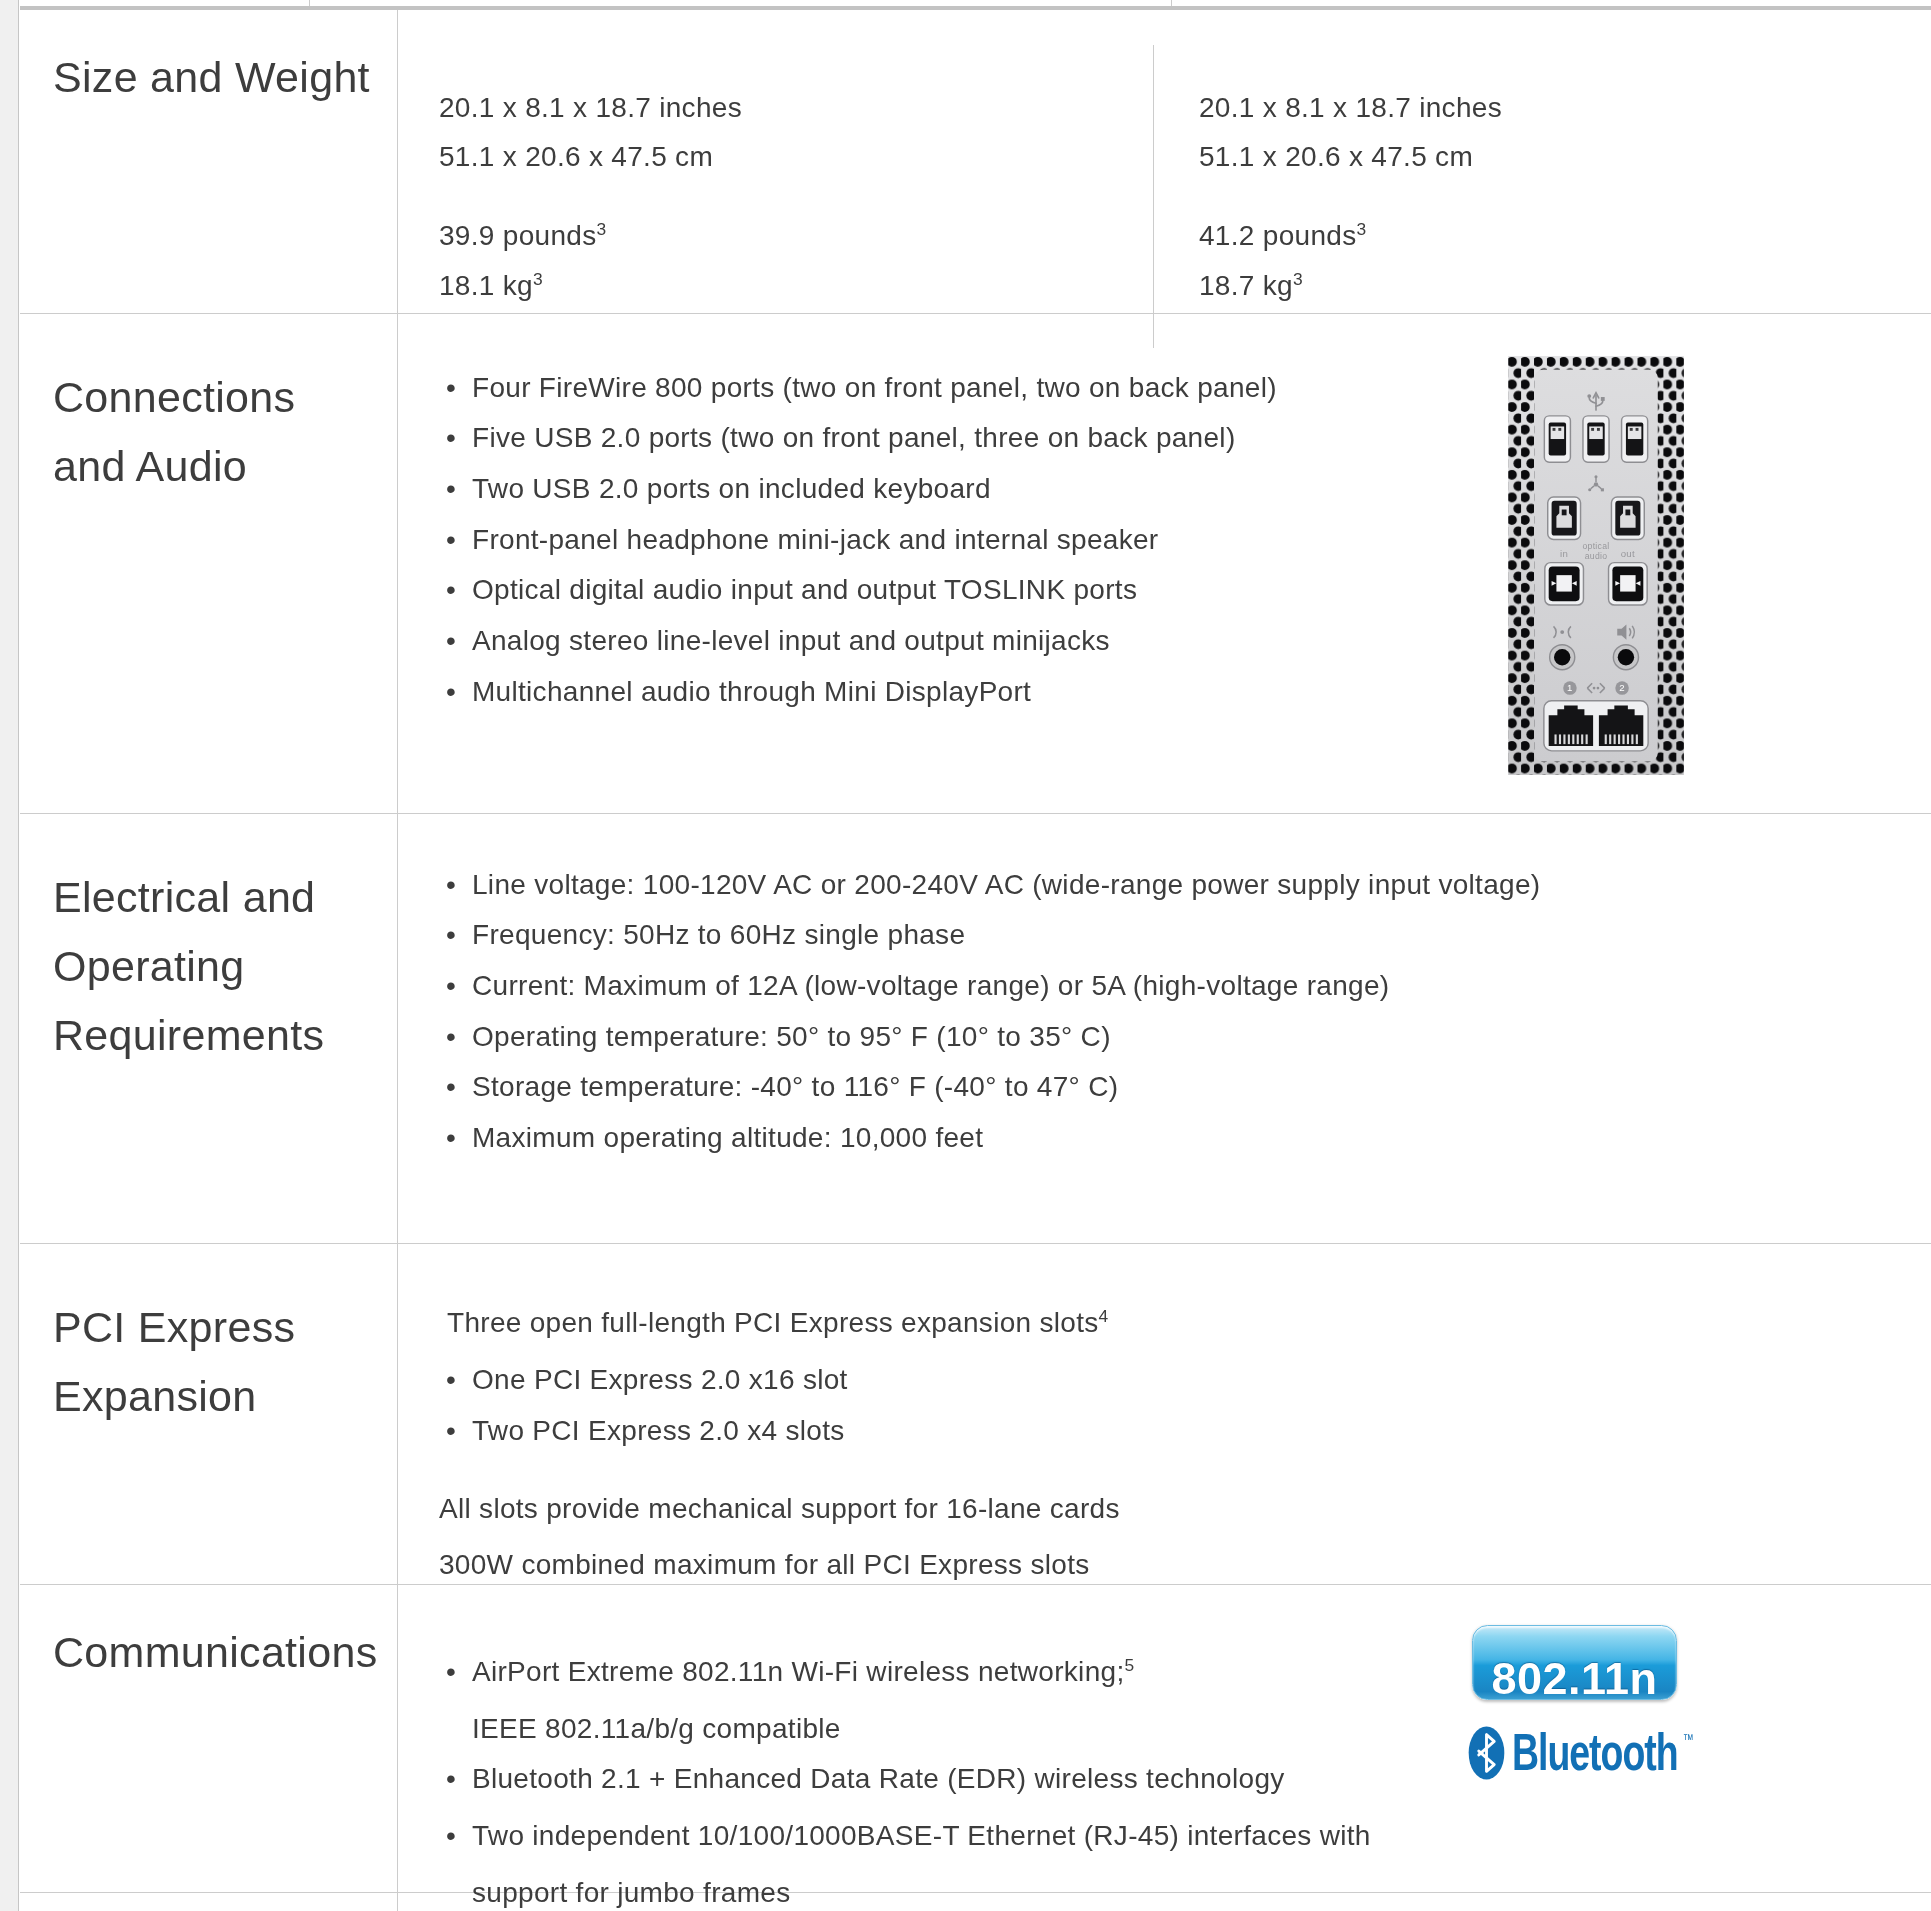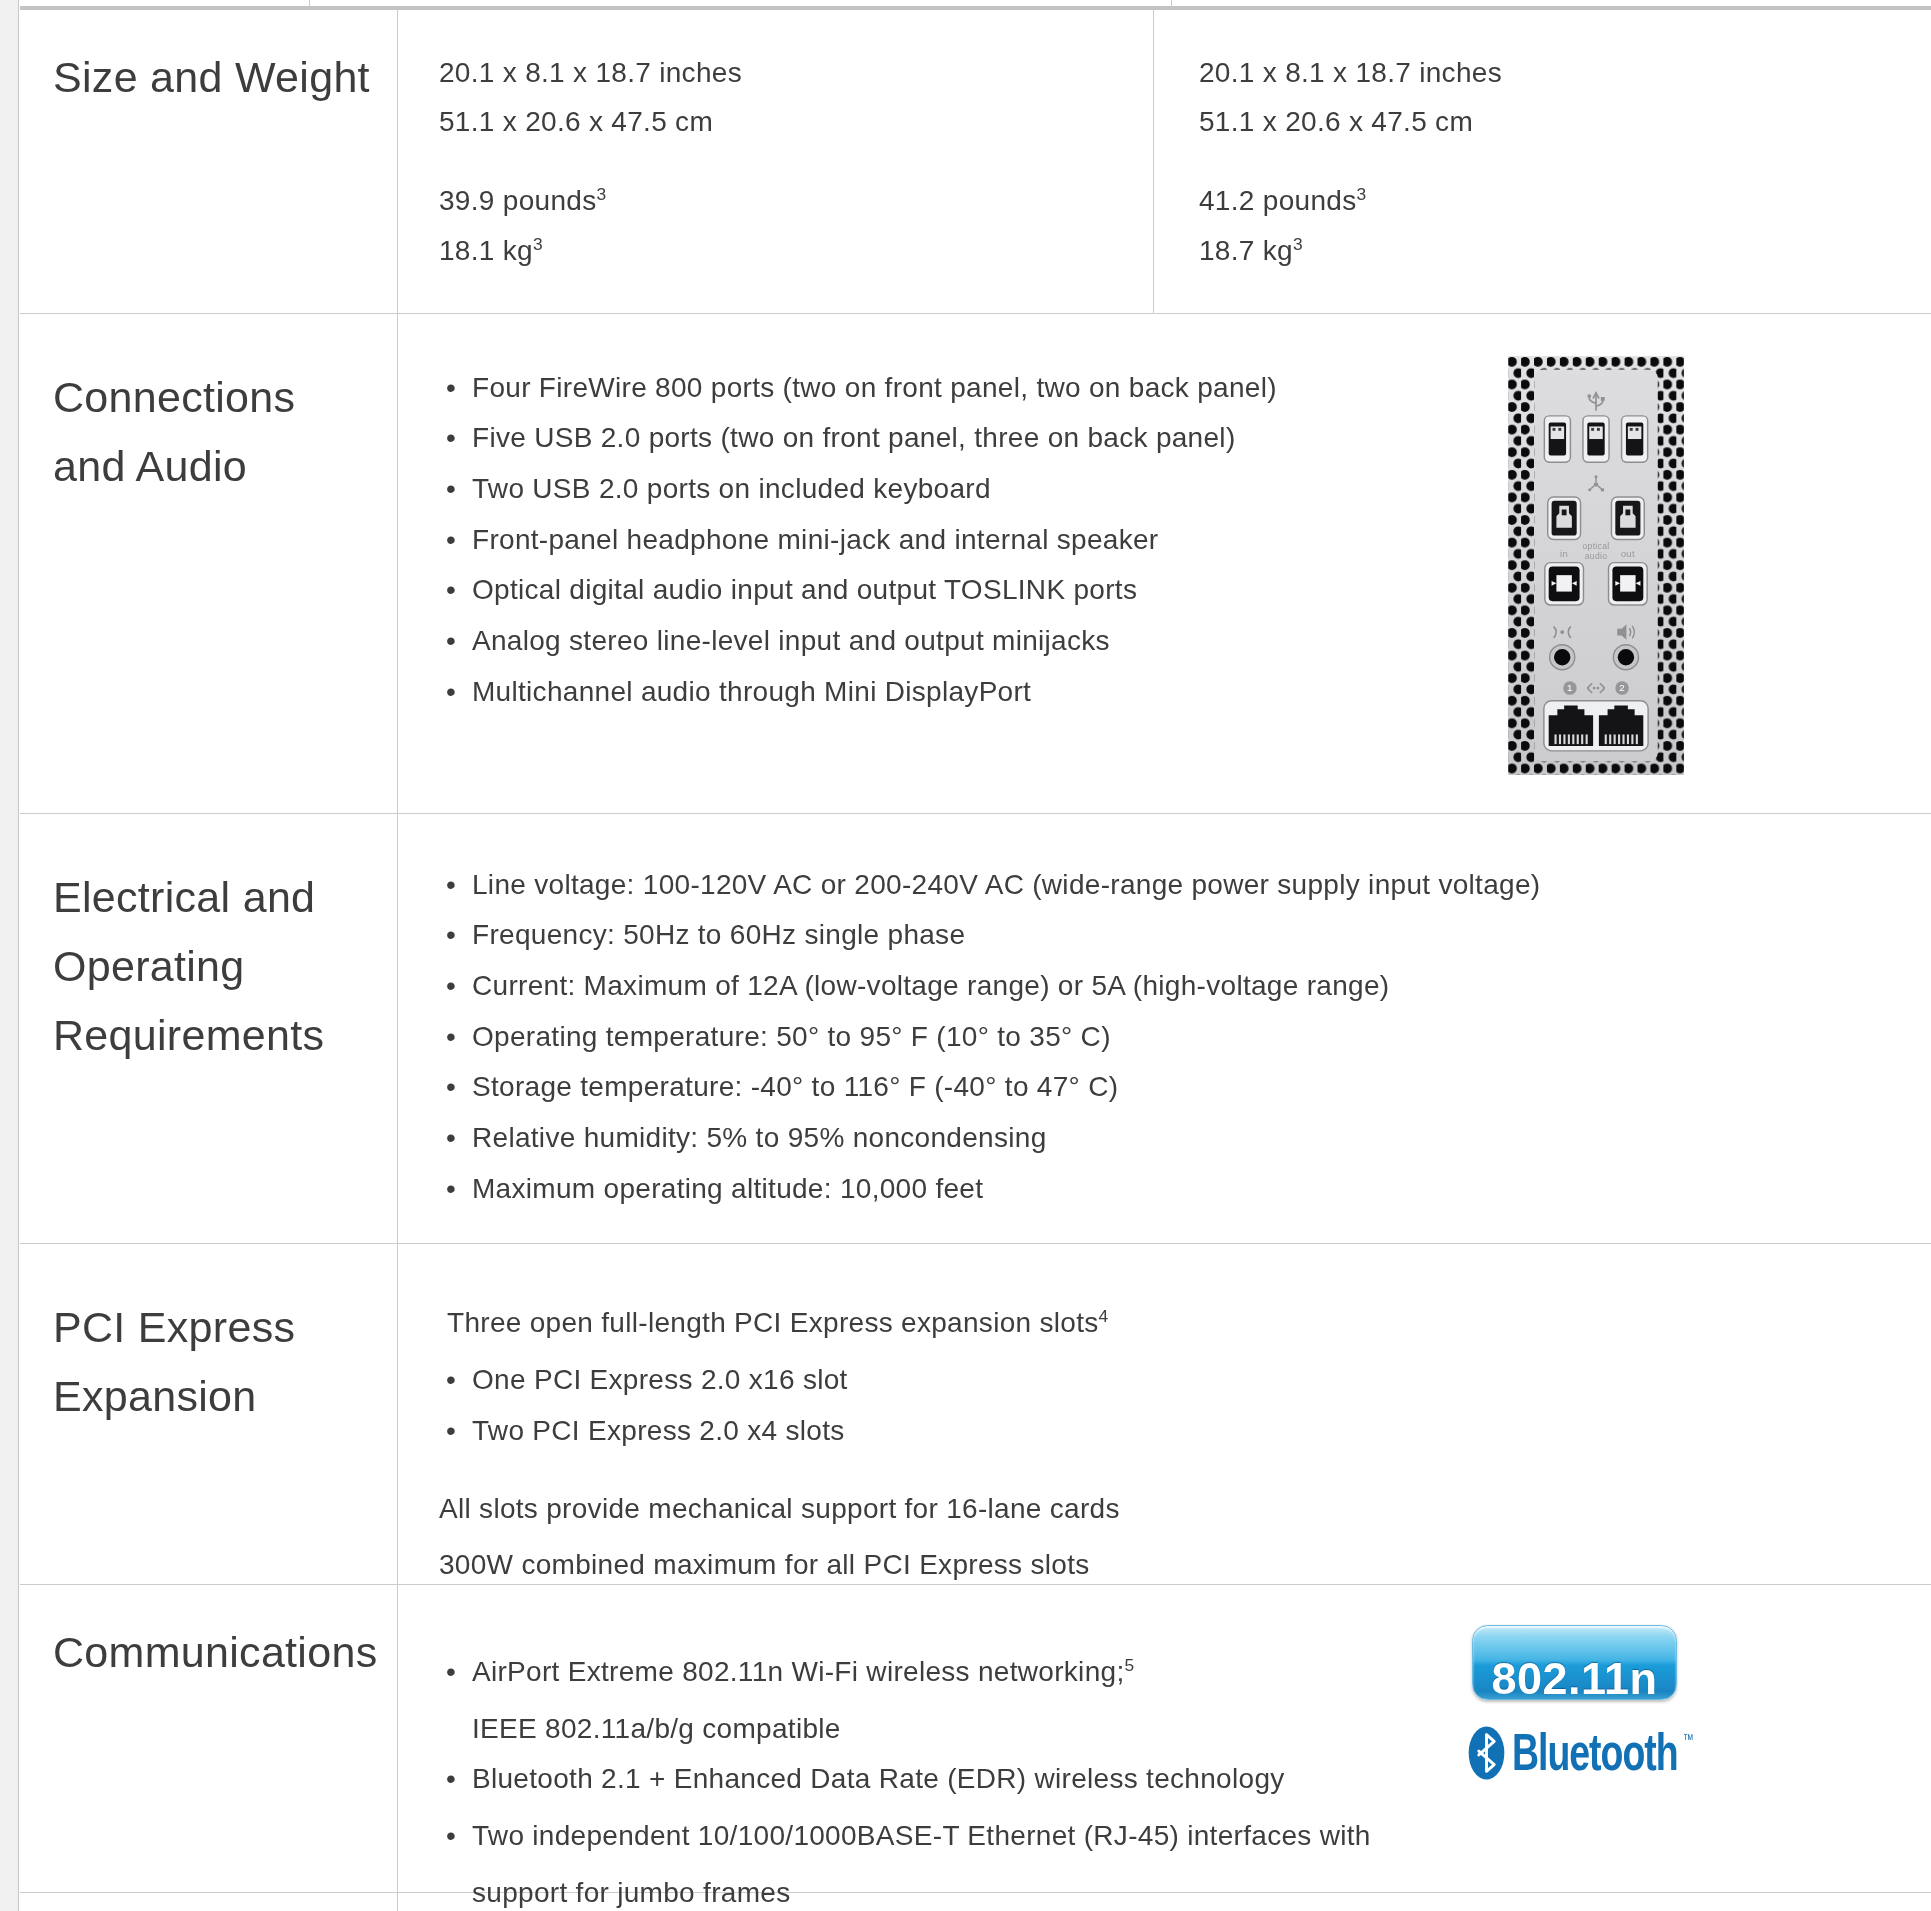--- a/index.html
+++ b/index.html
@@ -20,21 +20,21 @@
     padding:41px 19.3px 0 33px;font-size:43px;line-height:53px;}
   .row-content{flex:1;position:relative;font-size:28px;line-height:41px;}
   .r1{height:304px;}
   .r2{height:500px;}
   .r3{height:430px;}
   .r4{height:341px;}
   .r5{height:308px;}
   .r6{height:19.3px;border-bottom:none;}
   sup{font-size:17.4px;line-height:0;vertical-align:super;letter-spacing:0;}
   
-  .sw-cols{display:flex;height:100%;}
+  .sw-cols{display:flex;height:100%;margin-top:35px;}
   .sw-c1{width:756px;min-width:756px;box-sizing:border-box;border-right:1px solid #cccccc;padding:42px 0 0 41px;}
   .sw-c2{flex:1;padding:42px 0 0 45px;}
   .line{margin:0 0 8.7px 0;}
   .wt{margin-top:38px;}
   
   ul.bullets{margin:0;padding:53px 0 0 74px;list-style:none;}
   ul.tight{padding-top:50px;}
   ul.nopad{padding-top:0;}
   ul.bullets li{position:relative;margin:0 0 9.7px 0;}
   ul.bullets li::before{content:"\2022";position:absolute;left:-26px;top:0;}
@@ -281,21 +281,20 @@
       <span class="blk">Operating</span>
       <span class="blk">Requirements</span>
     </div>
     <div class="row-content">
       <ul class="bullets tight">
         <li>Line voltage: 100-120V AC or 200-240V AC (wide-range power supply input voltage)</li>
         <li>Frequency: 50Hz to 60Hz single phase</li>
         <li>Current: Maximum of 12A (low-voltage range) or 5A (high-voltage range)</li>
         <li>Operating temperature: 50° to 95° F (10° to 35° C)</li>
         <li>Storage temperature: -40° to 116° F (-40° to 47° C)</li>
-        <li>Relative humidity: 5% to 95% noncondensing</li>
         <li>Maximum operating altitude: 10,000 feet</li>
       </ul>
     </div>
   </div>
 
   <div class="row r4">
     <div class="row-label">
       <span class="blk">PCI Express</span>
       <span class="blk">Expansion</span>
     </div>

